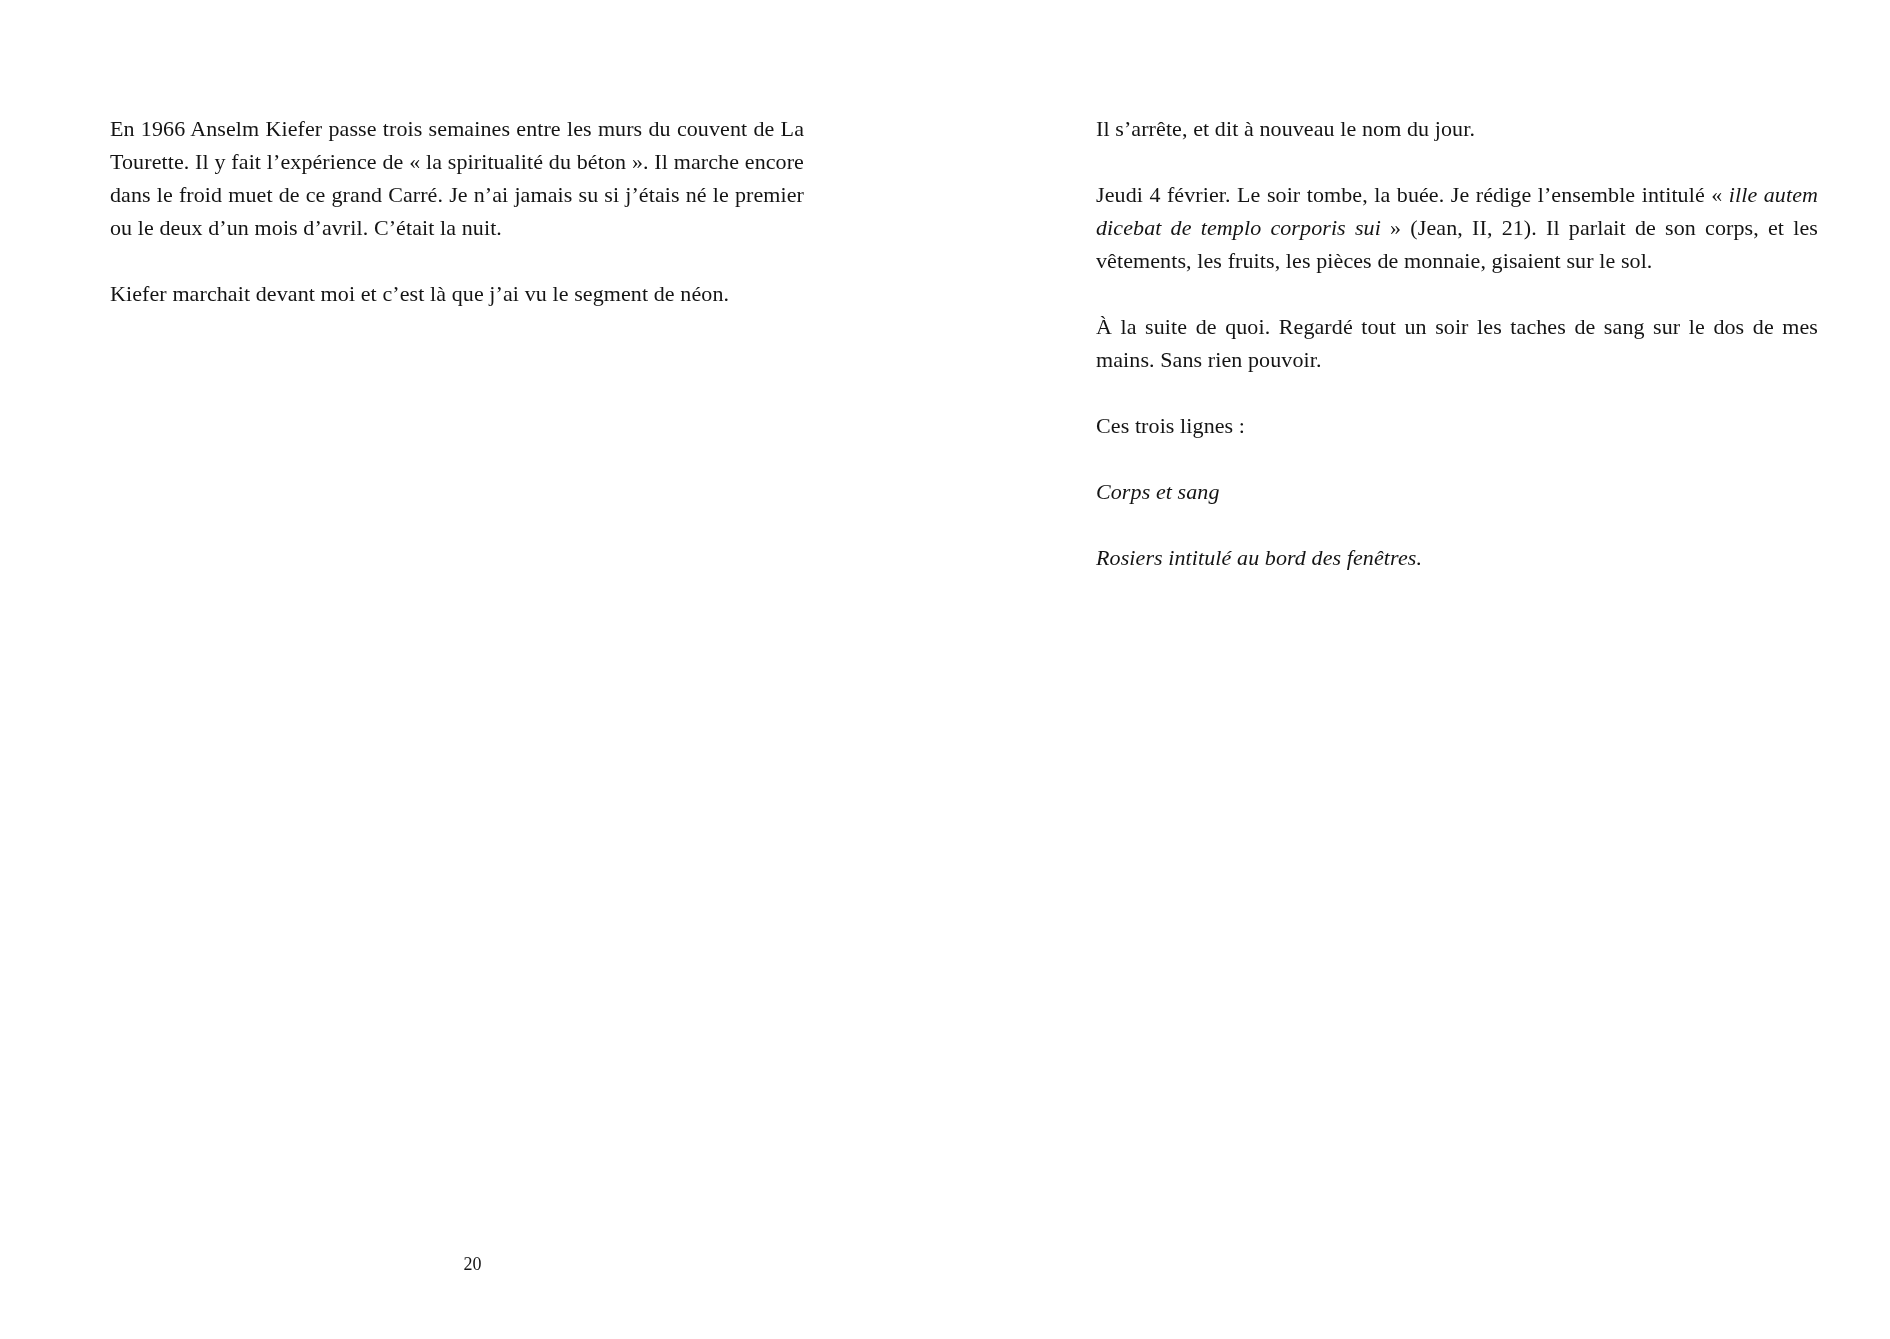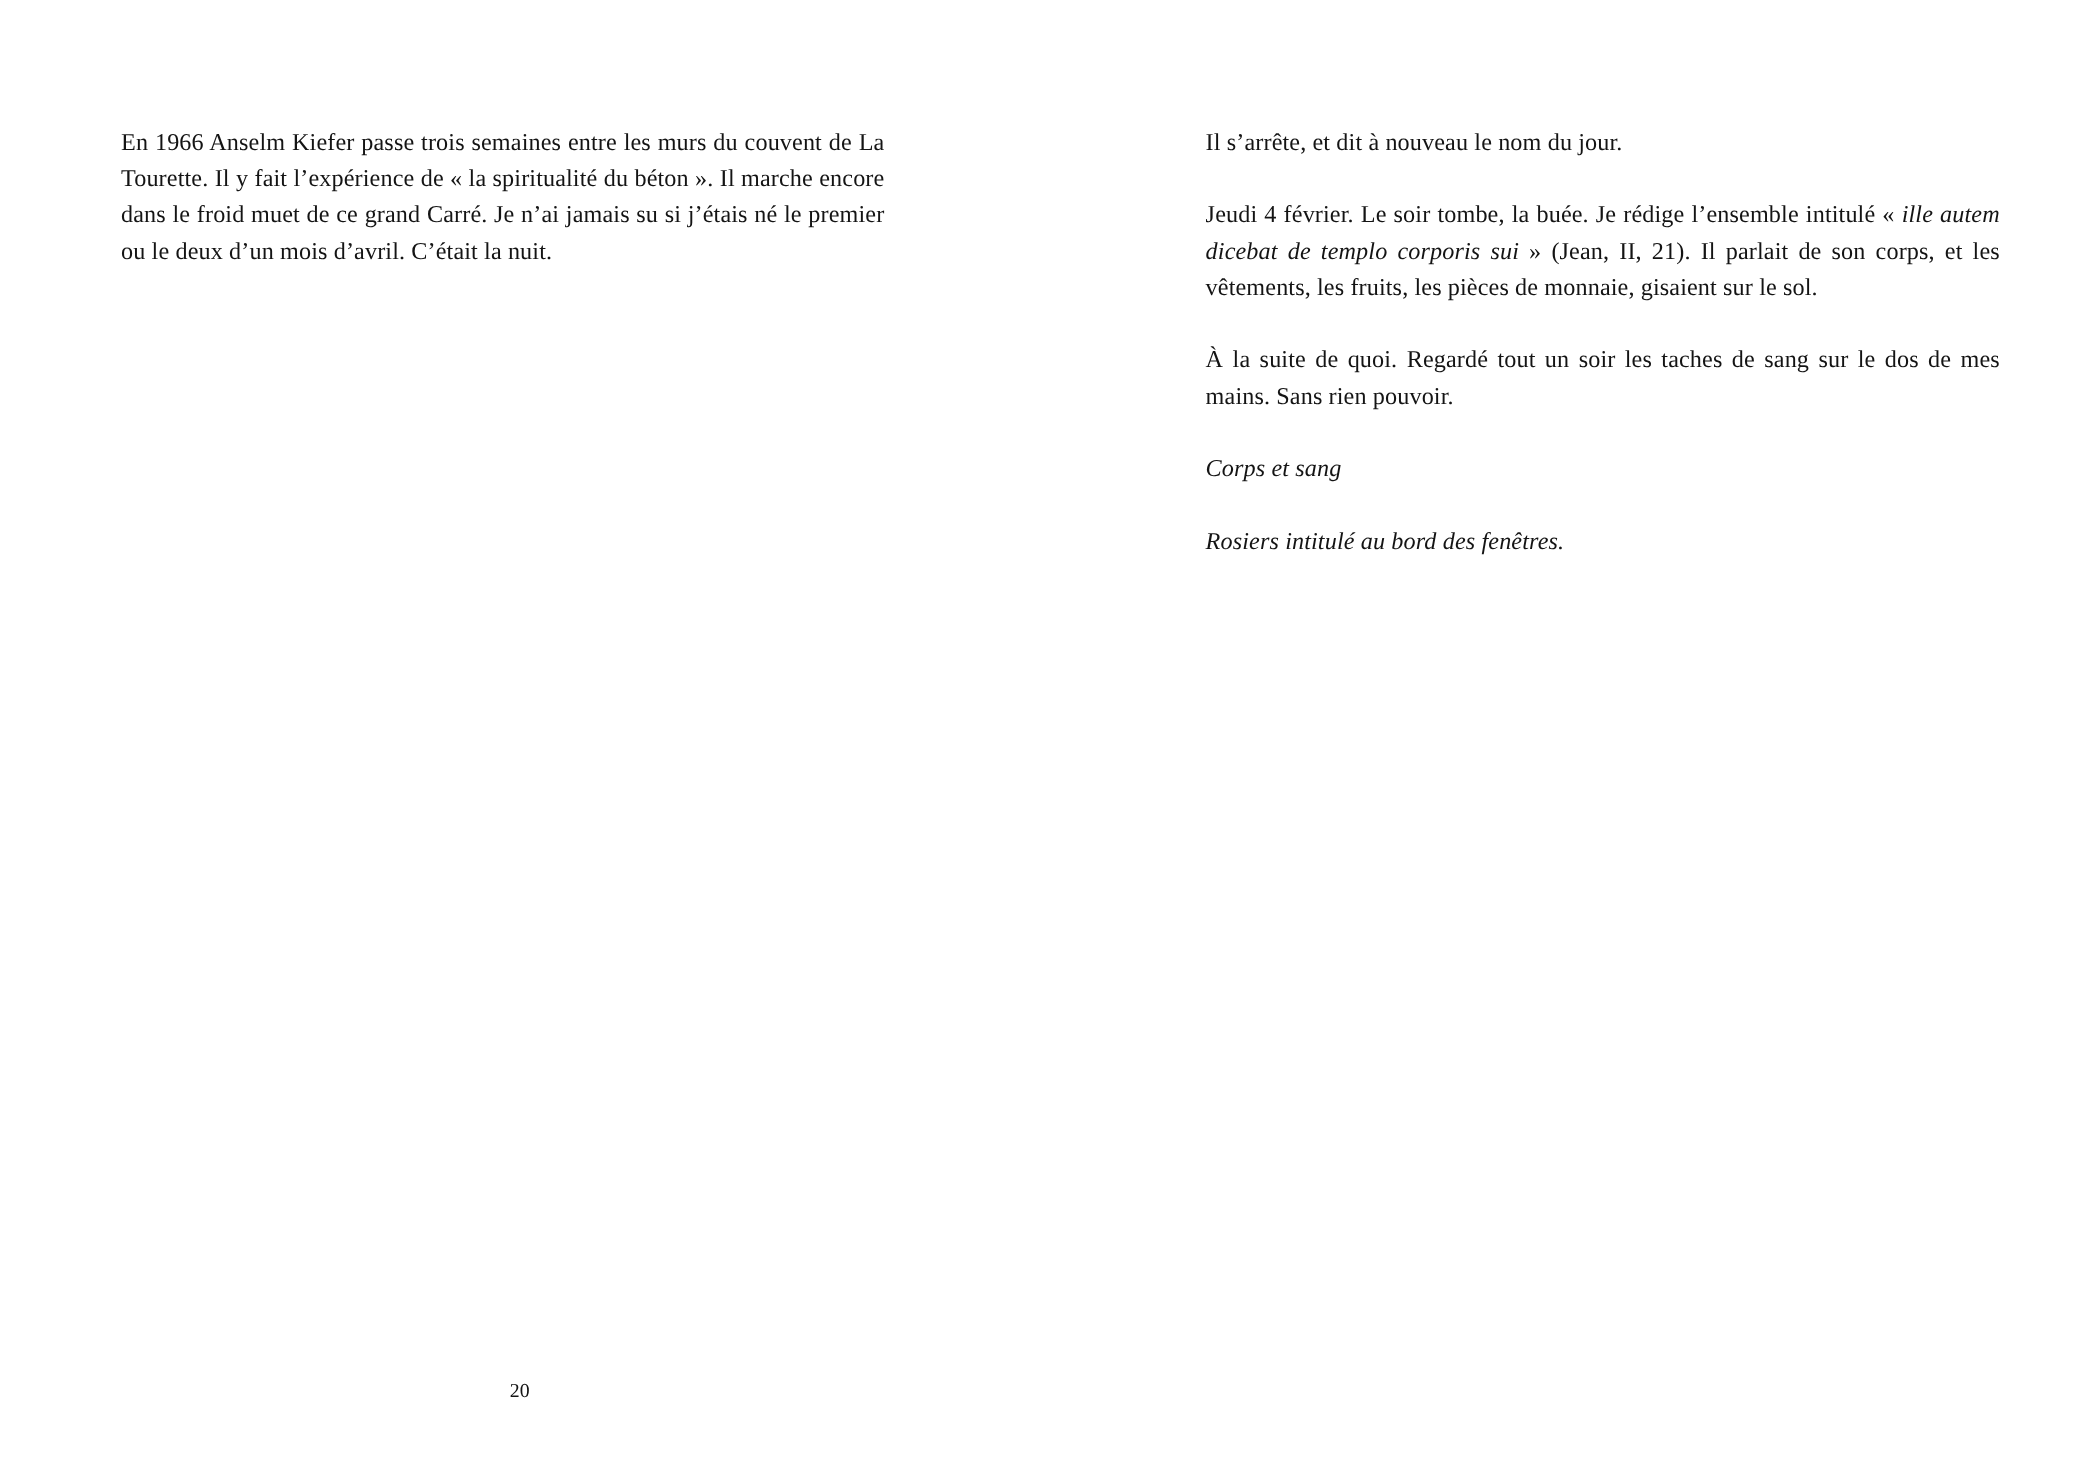--- a/index.html
+++ b/index.html
@@ -58,27 +58,29 @@
   }
 </style>
 </head>
 <body>
 
 <div class="spread">
 
   <section class="page page-left">
     <div class="text-block text-block-left">
         <p><span>En 1966 Anselm Kiefer passe trois semaines entre les murs du couvent de La Tourette. Il y fait l’expérience de « la spiritualité du béton ». Il marche encore dans le froid muet de ce grand Carré. Je n’ai jamais su si j’étais né le premier ou le deux d’un mois d’avril. C’était la nuit.</span></p>
+        <p><span>Kiefer marchait devant moi et c’est là que j’ai vu le segment de néon.</span></p>
       </div>
     <div class="page-number">20</div>
   </section>
 
   <section class="page page-right">
     <div class="text-block text-block-right">
         <p><span>Il s’arrête, et dit à nouveau le nom du jour.</span></p>
         <p><span>Jeudi 4 février. Le soir tombe, la buée. Je rédige l’ensemble intitulé « </span><span class="italic">ille autem dicebat de templo corporis sui</span><span> » (Jean, II, 21). Il parlait de son corps, et les vêtements, les fruits, les pièces de monnaie, gisaient sur le sol.</span></p>
         <p><span>À la suite de quoi. Regardé tout un soir les taches de sang sur le dos de mes mains. Sans rien pouvoir.</span></p>
+        <p><span>Ces trois lignes :</span></p>
         <p><span class="italic">Corps et sang</span></p>
         <p><span class="italic">Rosiers intitulé au bord des fenêtres.</span></p>
       </div>
   </section>
 
 </div>
 
 </body></html>

